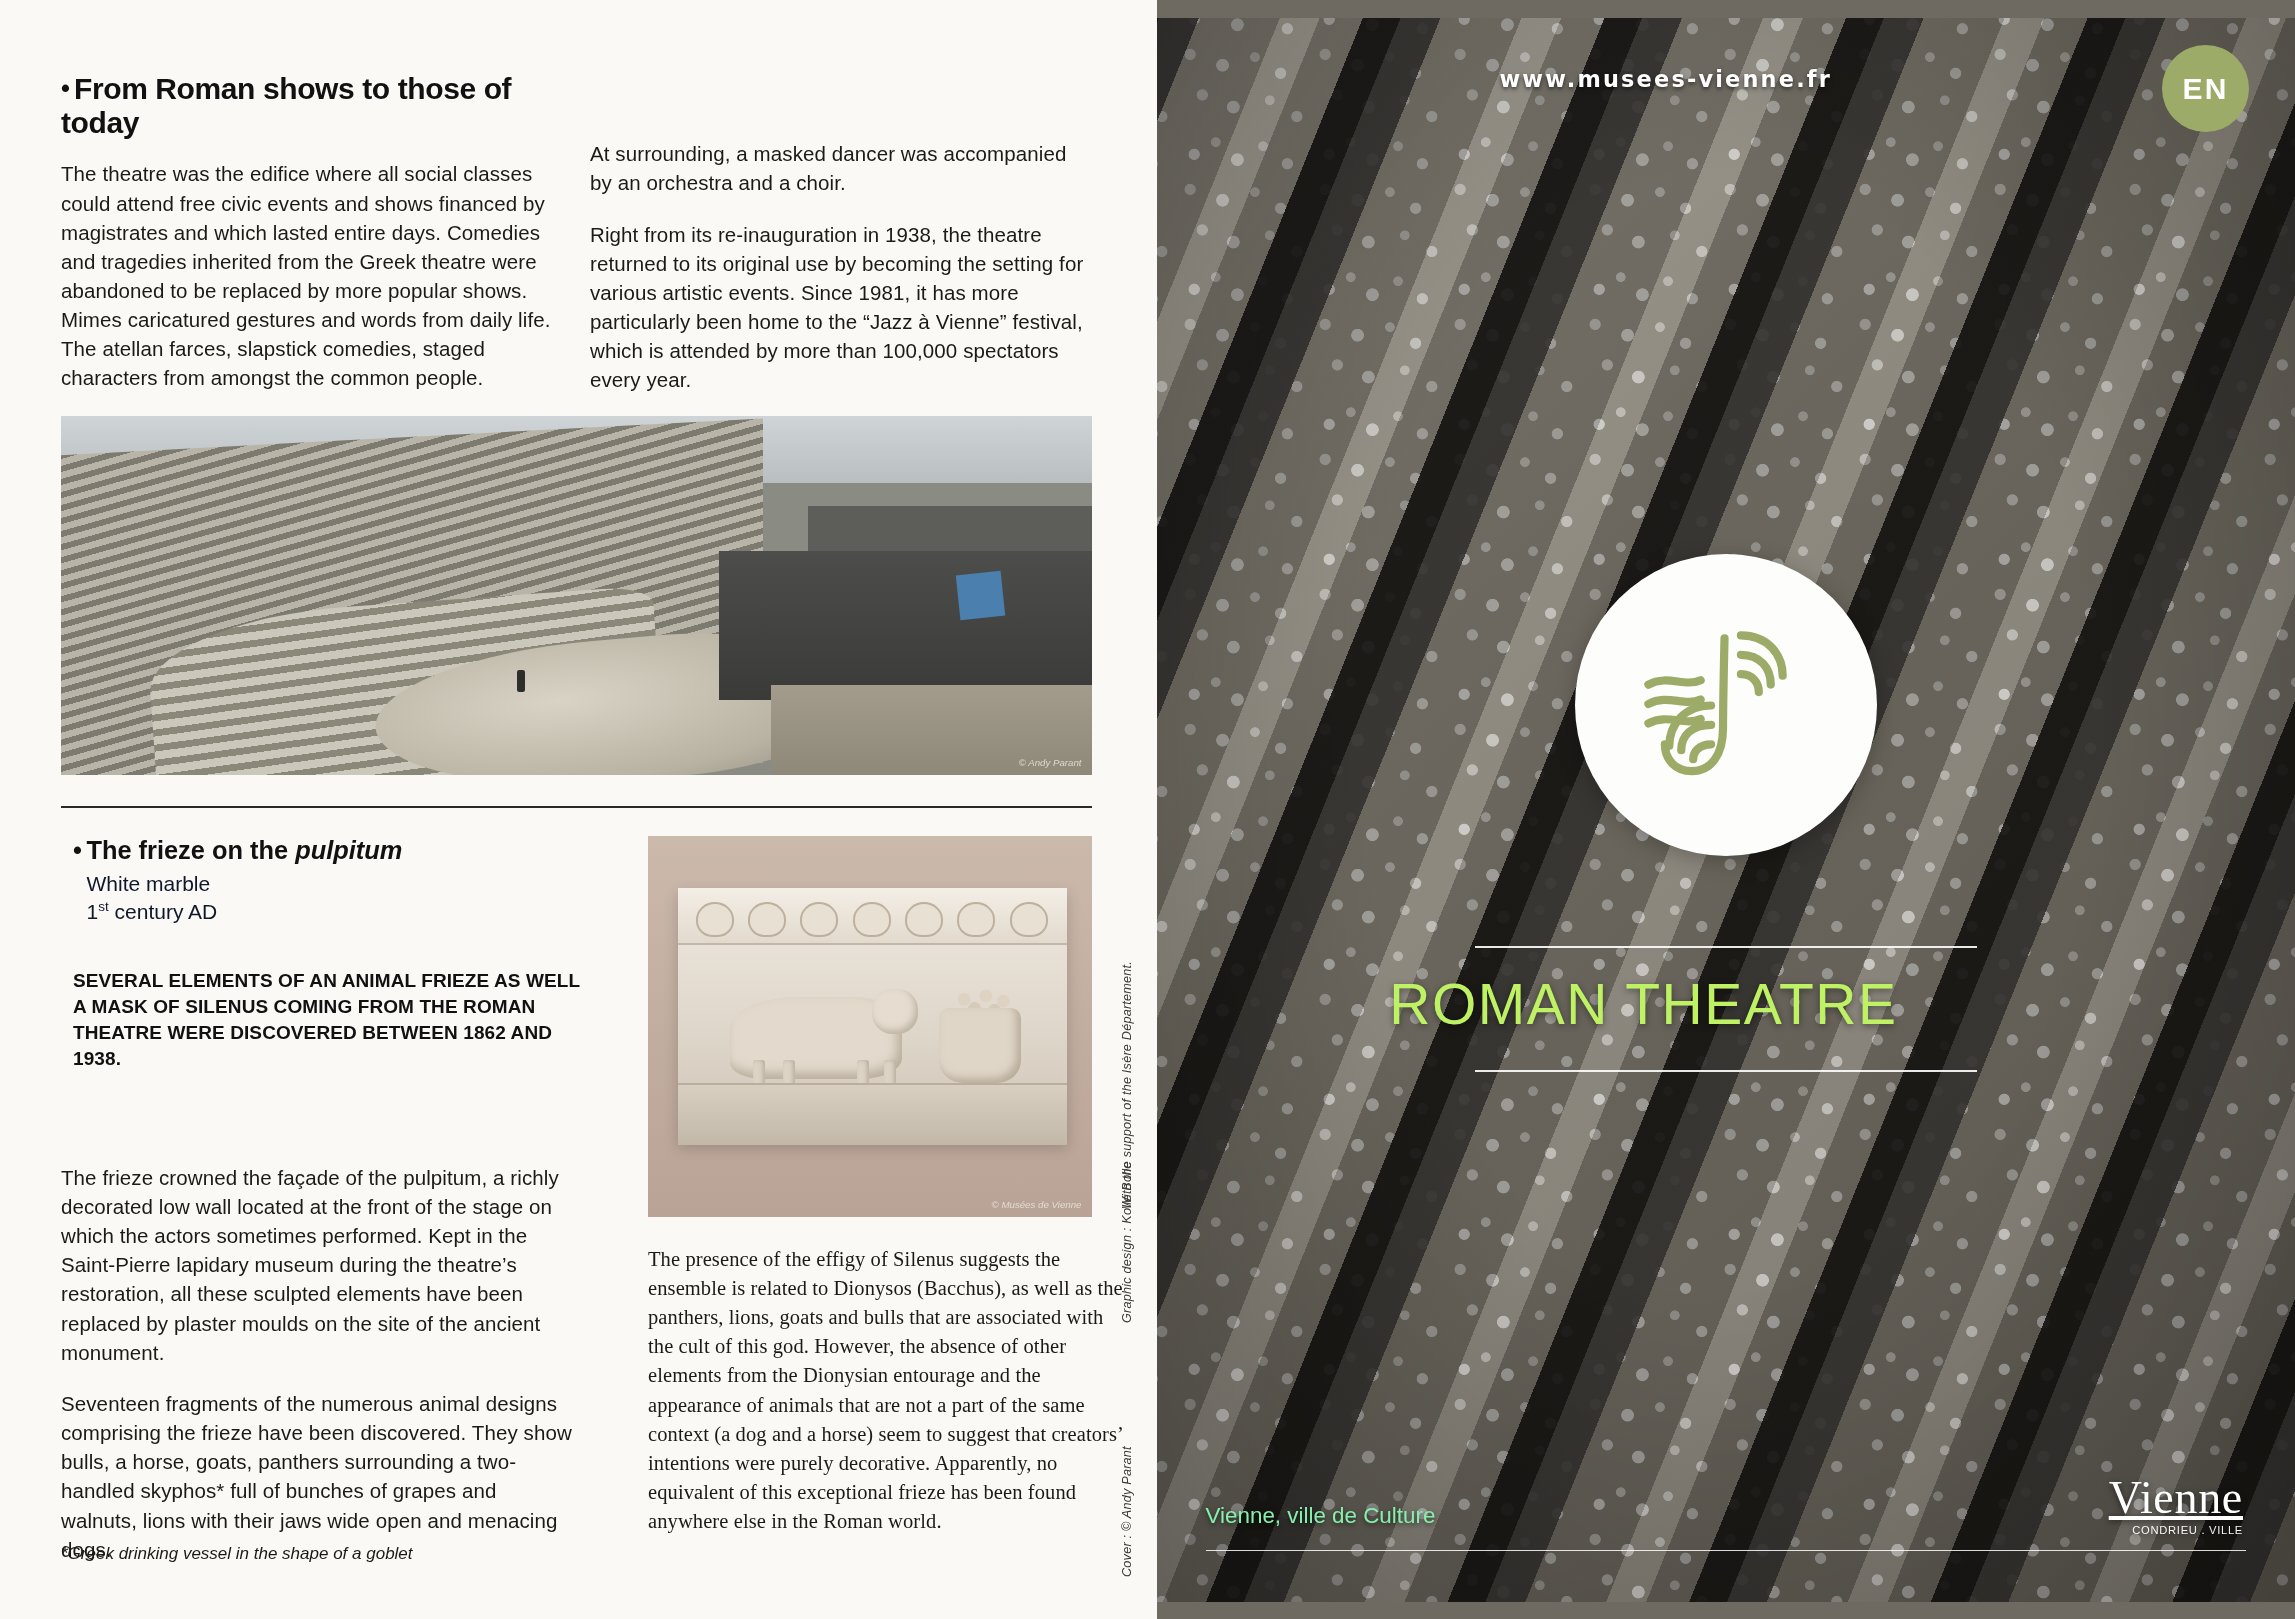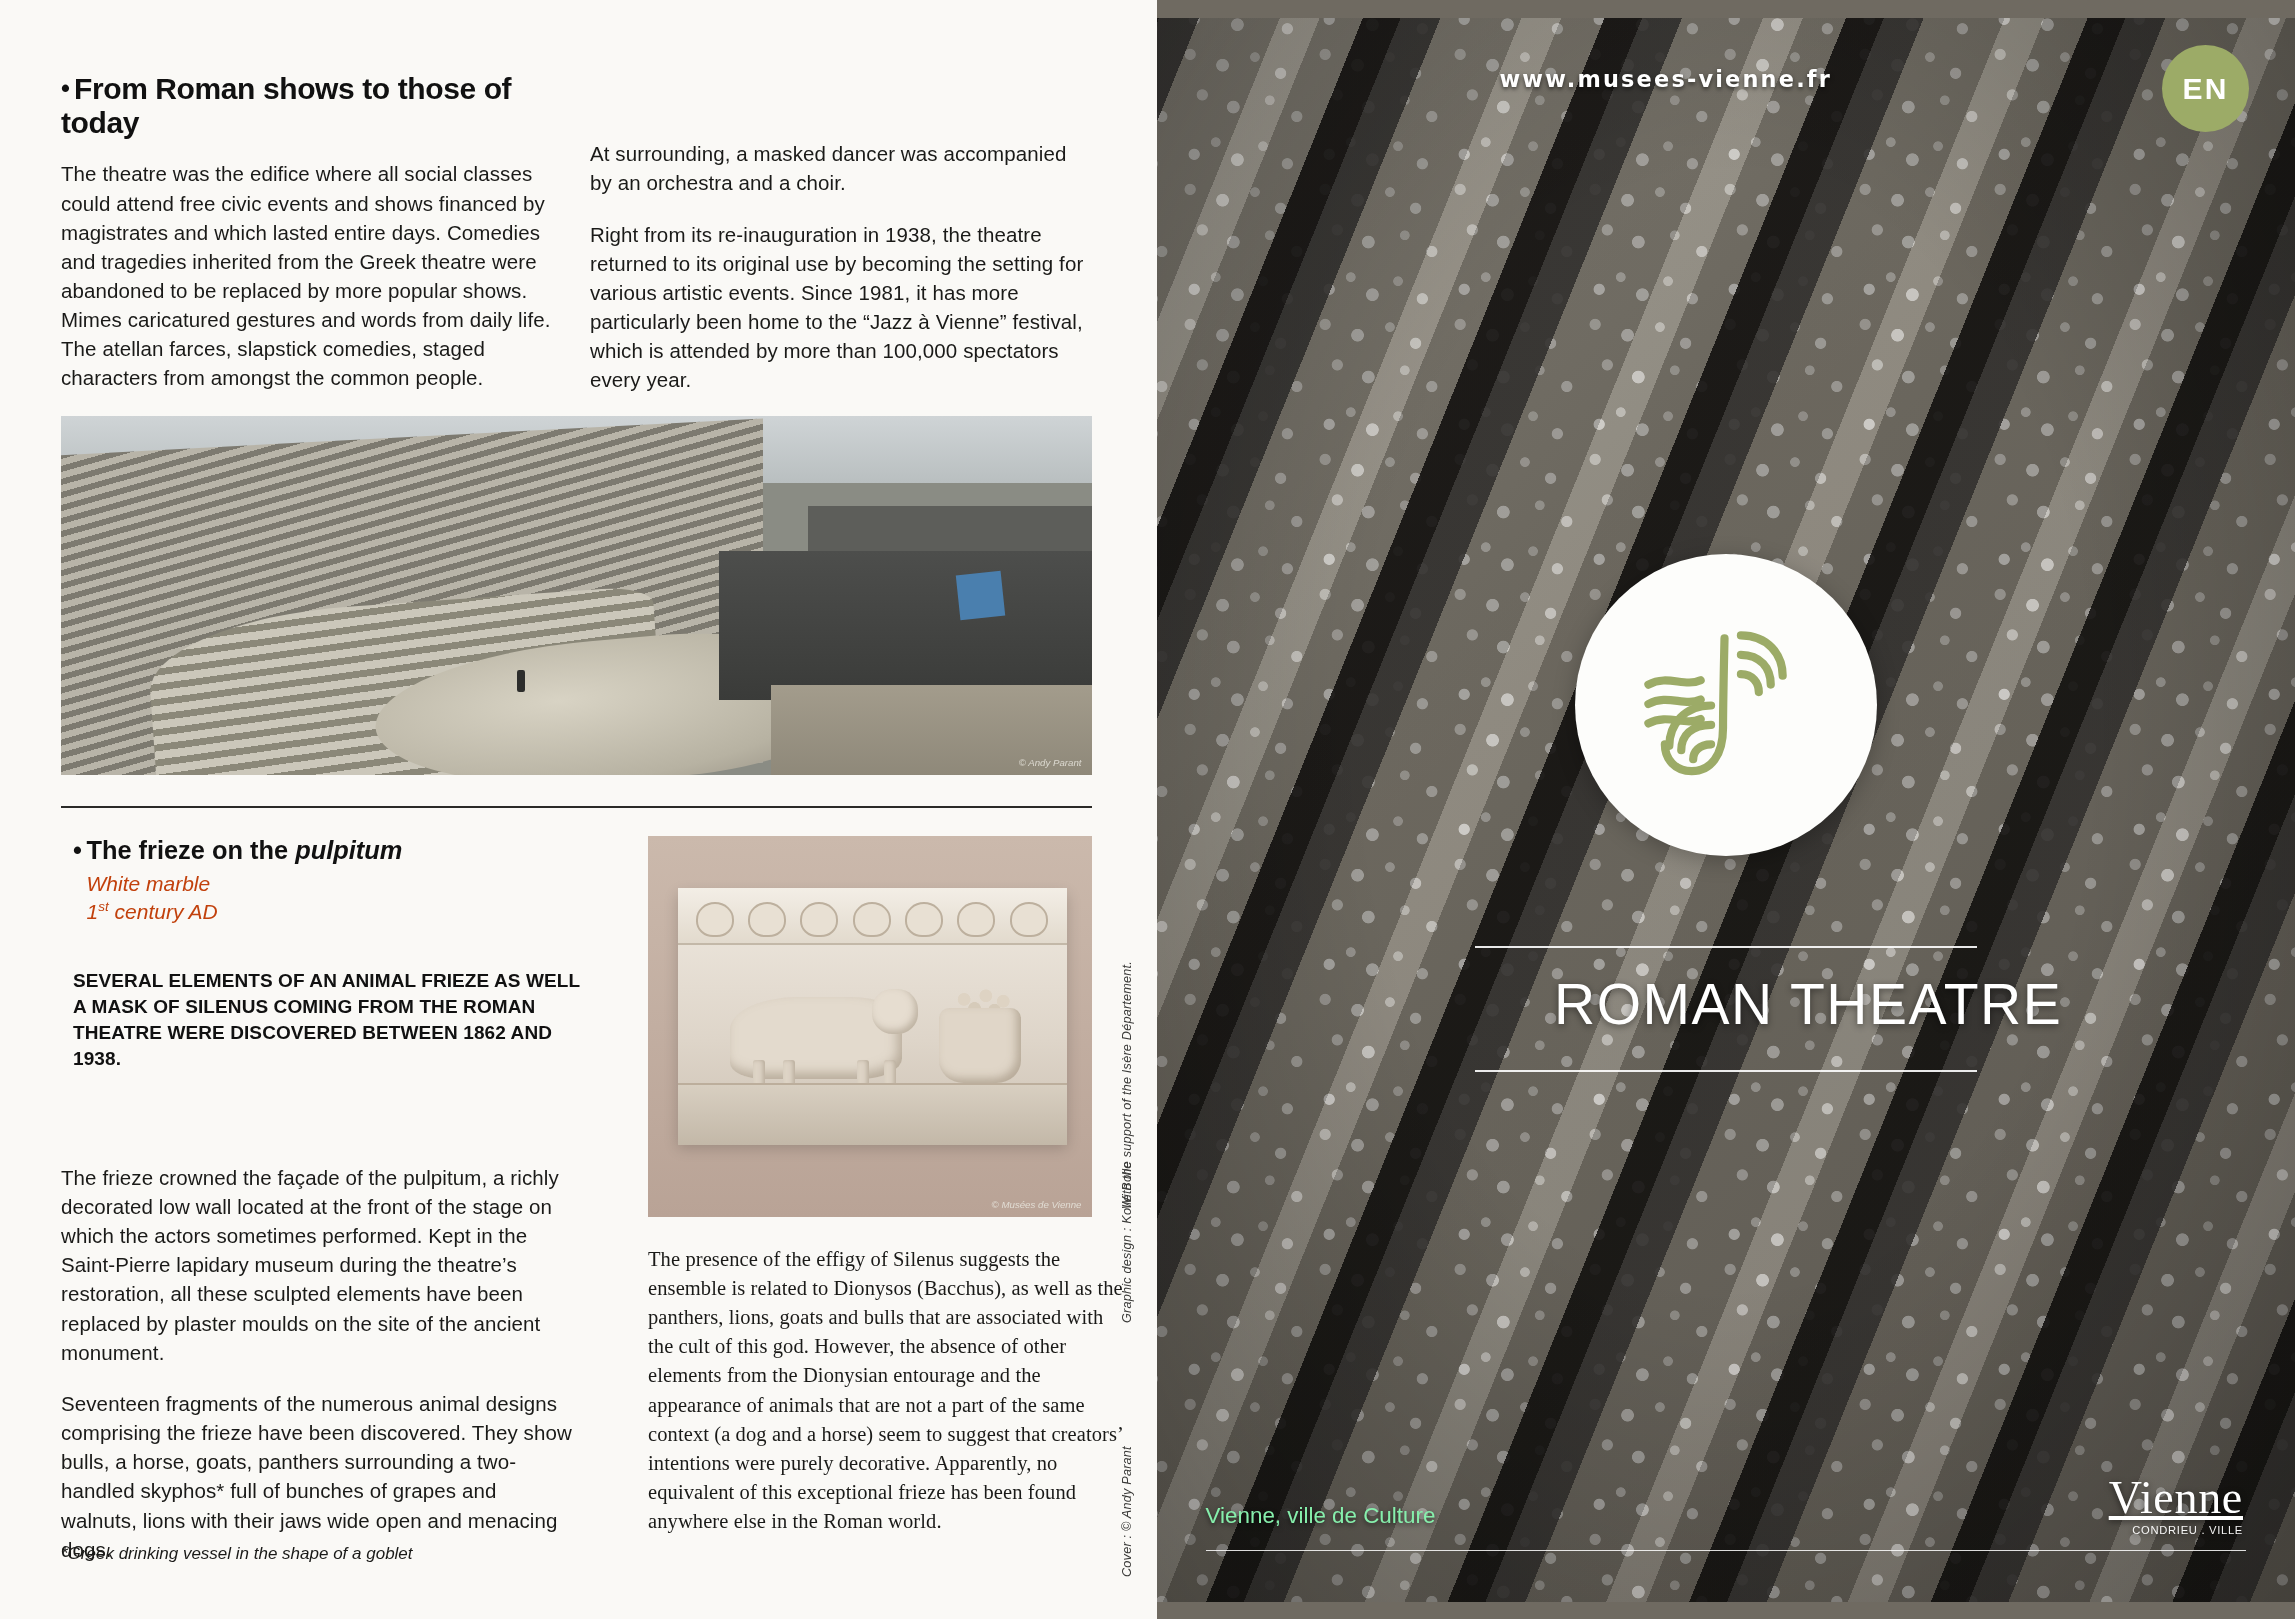--- a/index.html
+++ b/index.html
@@ -176,24 +176,23 @@
   h3.sub-title {
     font-size: 25.4px;
     font-weight: bold;
     margin: 0 0 4.5px 0;
     color: #111;
   }
   h3.sub-title .bullet { margin-right: 4.5px; }
   h3.sub-title em { font-style: italic; }
   .sub-meta {
     font-size: 21px;
-    font-style: italic;
     line-height: 1.3;
     margin: 1.5px 0 0 13.5px;
-    color: #c2410c;
+    color: #0f172a;
   }
   .sub-meta sup { font-size: 13.5px; }
 
   .caps-block {
     margin: 42px 0 22.4px 0;
     font-size: 19px;
     font-weight: bold;
     line-height: 1.38;
     letter-spacing: 0.1px;
     color: #111;
@@ -440,25 +439,25 @@
   }
   .rule-top { top: 946px; }
   .rule-bottom { top: 1070px; }
 
   .cover-title {
     position: absolute;
     left: 50%;
     top: 971px;
     transform: translateX(-50%);
     width: 673px;
-    text-align: right;
+    text-align: left;
     font-size: 57px;
     font-weight: normal;
     letter-spacing: 1.5px;
-    color: #ffffff;
+    color: #bef264;
     text-shadow: 0 2.2px 7.5px rgba(0,0,0,0.45);
     font-family: "Liberation Sans", sans-serif;
   }
 
   .tagline {
     position: absolute;
     left: 49px;
     bottom: 91px;
     font-size: 22.4px;
     color: #86efac;

